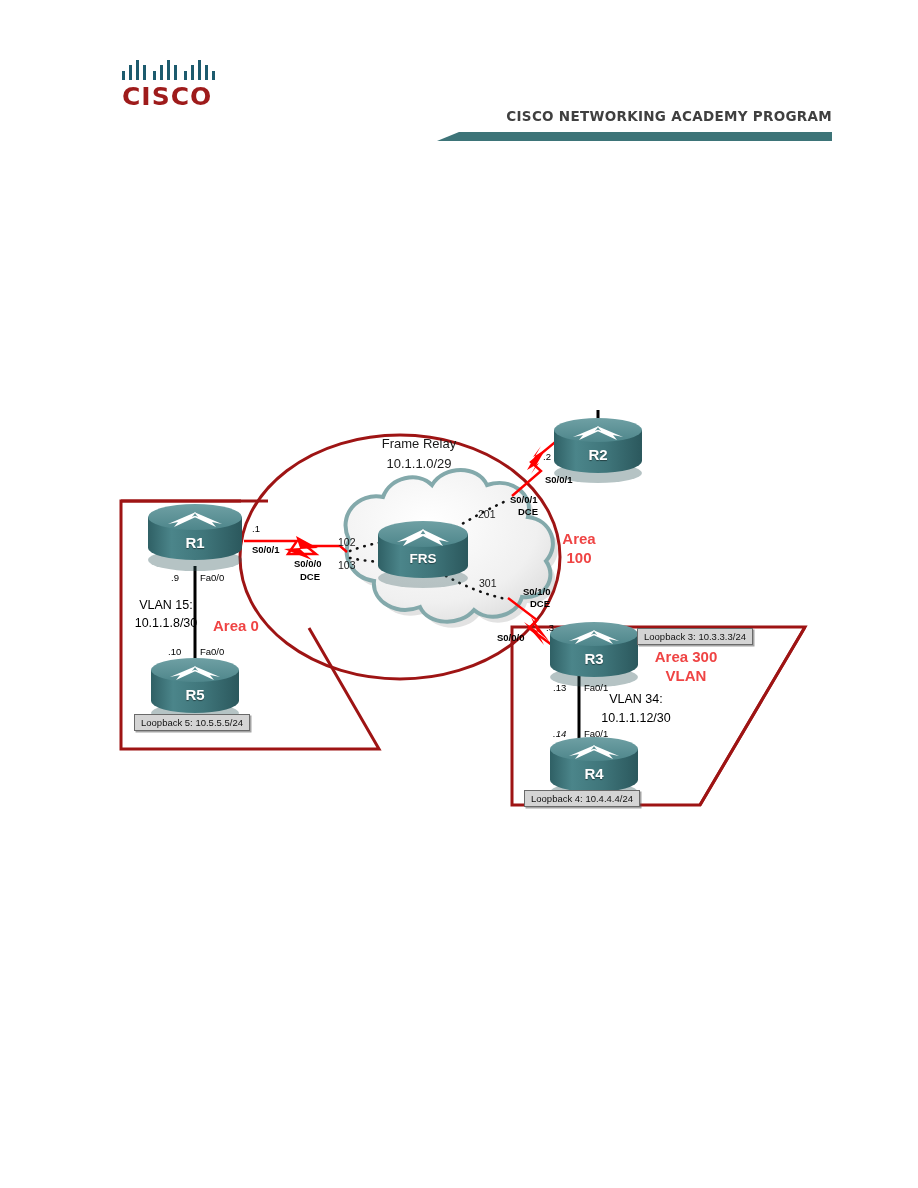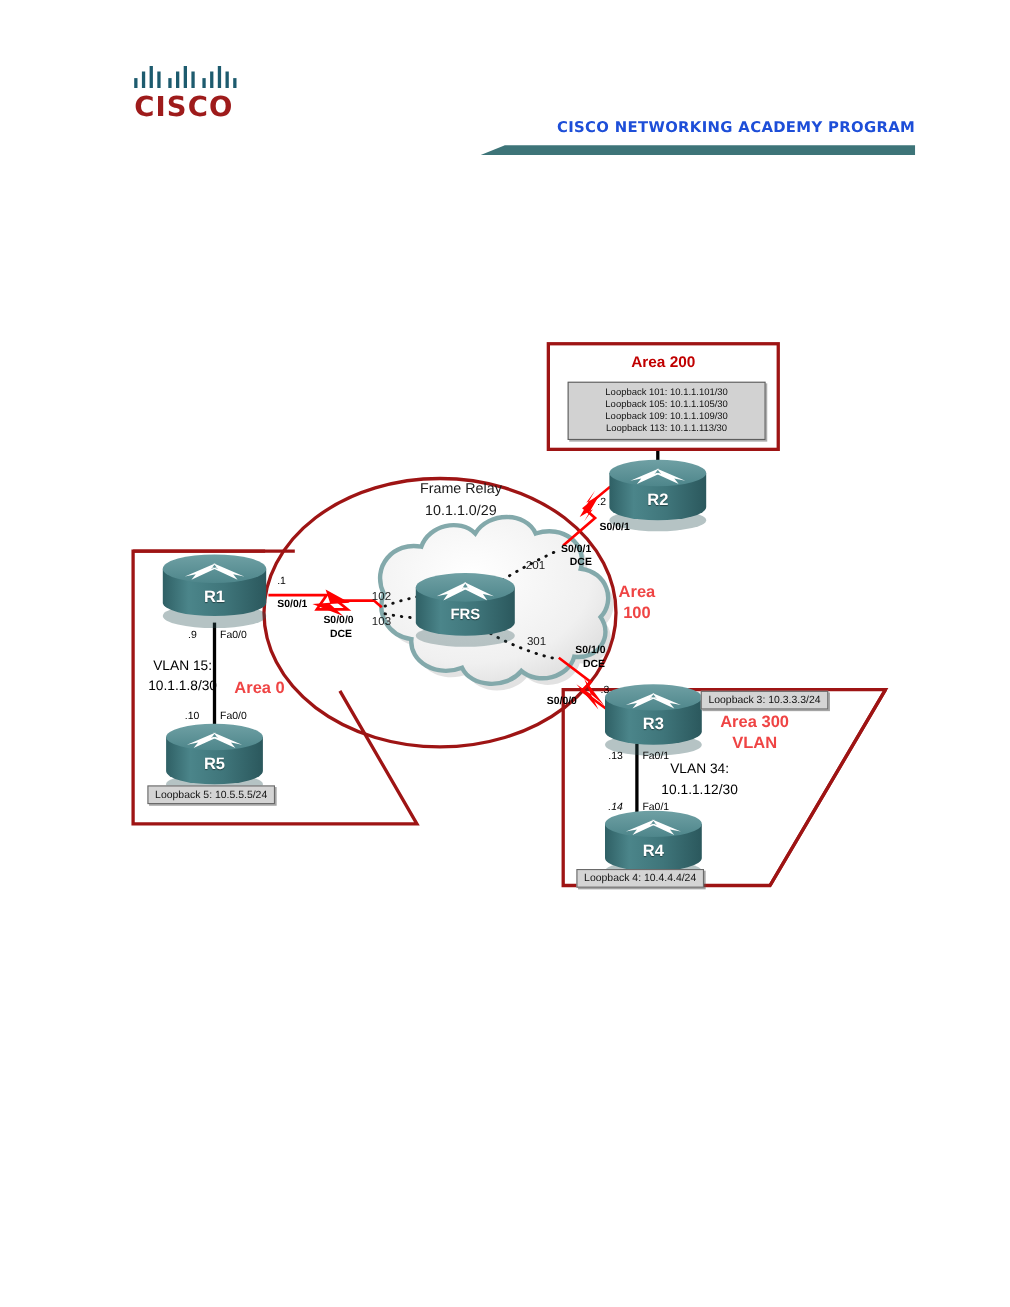--- a/index.html
+++ b/index.html
@@ -58,21 +58,21 @@
     height: 36px;
   }
   .banner-text {
     position: absolute;
     right: 0;
     top: 0;
     font-family: "DejaVu Sans", sans-serif;
     font-weight: bold;
     font-size: 13.5px;
     letter-spacing: 0.3px;
-    color: #1d4ed8;
+    color: #404040;
     white-space: nowrap;
   }
   .banner-rule {
     position: absolute;
     left: 0;
     top: 22px;
     width: 395px;
     height: 12px;
   }
 
@@ -356,29 +356,20 @@
       <ellipse cx="423" cy="578" rx="45" ry="10" fill="#2a5257" opacity="0.30"></ellipse>
       <path d="M 378 534 L 378 566 A 45 12 0 0 0 468 566 L 468 534 Z" fill="url(#routerBody)"></path>
       <ellipse cx="423" cy="534" rx="45" ry="13" fill="url(#routerTop)"></ellipse>
       <g fill="#ffffff">
         <path d="M 397 542 L 424 529 L 420 535 L 429 533 L 403 546 L 407 540 Z"></path>
         <path d="M 449 542 L 422 529 L 426 535 L 417 533 L 443 546 L 439 540 Z"></path>
       </g>
     </g>
   </svg>
 
-  <div class="area200-box">
-    <div class="area200-title">Area 200</div>
-    <div class="area200-list">
-      <div>Loopback 101: 10.1.1.101/30</div>
-      <div>Loopback 105: 10.1.1.105/30</div>
-      <div>Loopback 109: 10.1.1.109/30</div>
-      <div>Loopback 113: 10.1.1.113/30</div>
-    </div>
-  </div>
 
   <div class="router-name" style="left:195px; top:534px;">R1</div>
   <div class="router-name" style="left:195px; top:686px;">R5</div>
   <div class="router-name" style="left:598px; top:446px;">R2</div>
   <div class="router-name" style="left:594px; top:650px;">R3</div>
   <div class="router-name" style="left:594px; top:765px;">R4</div>
   <div class="router-name small" style="left:423px; top:551px;">FRS</div>
 
   <div class="lbl cloud-title center" style="left:419px; top:436px;">Frame Relay</div>
   <div class="lbl cloud-title center" style="left:419px; top:456px;">10.1.1.0/29</div>

